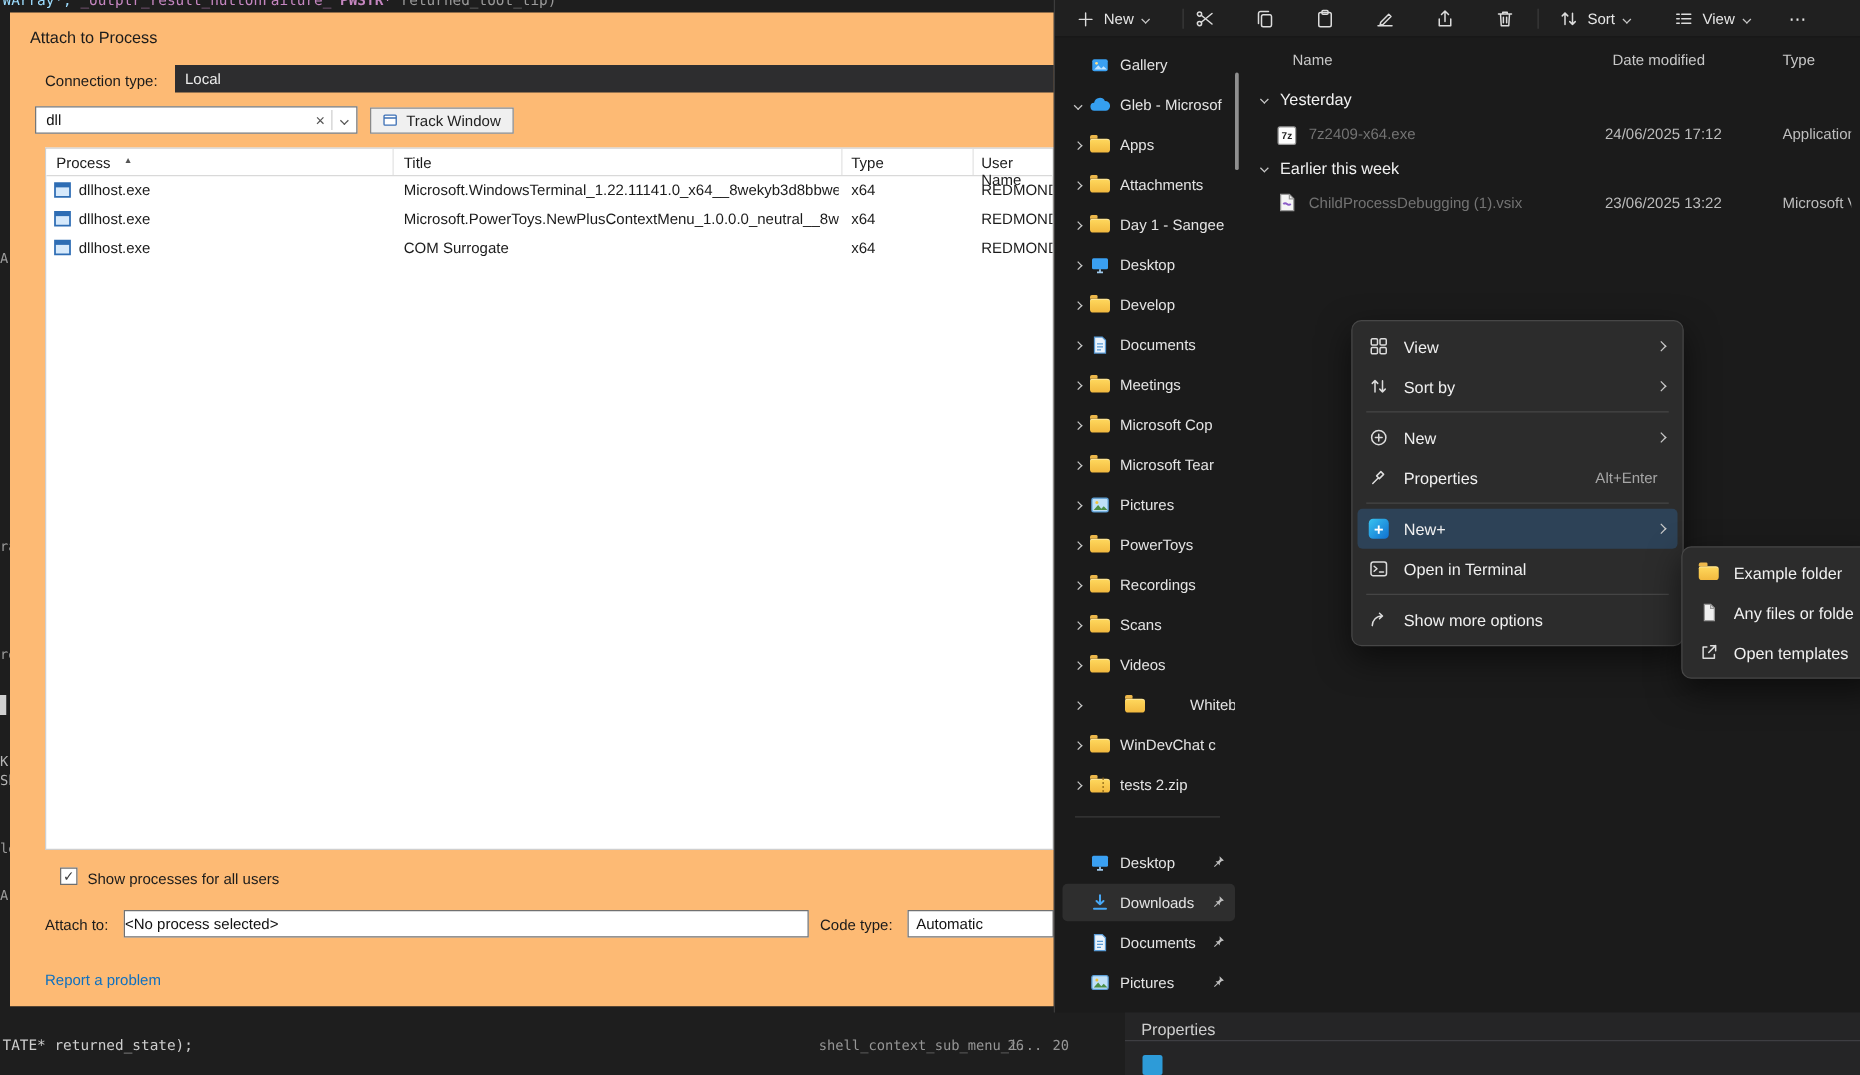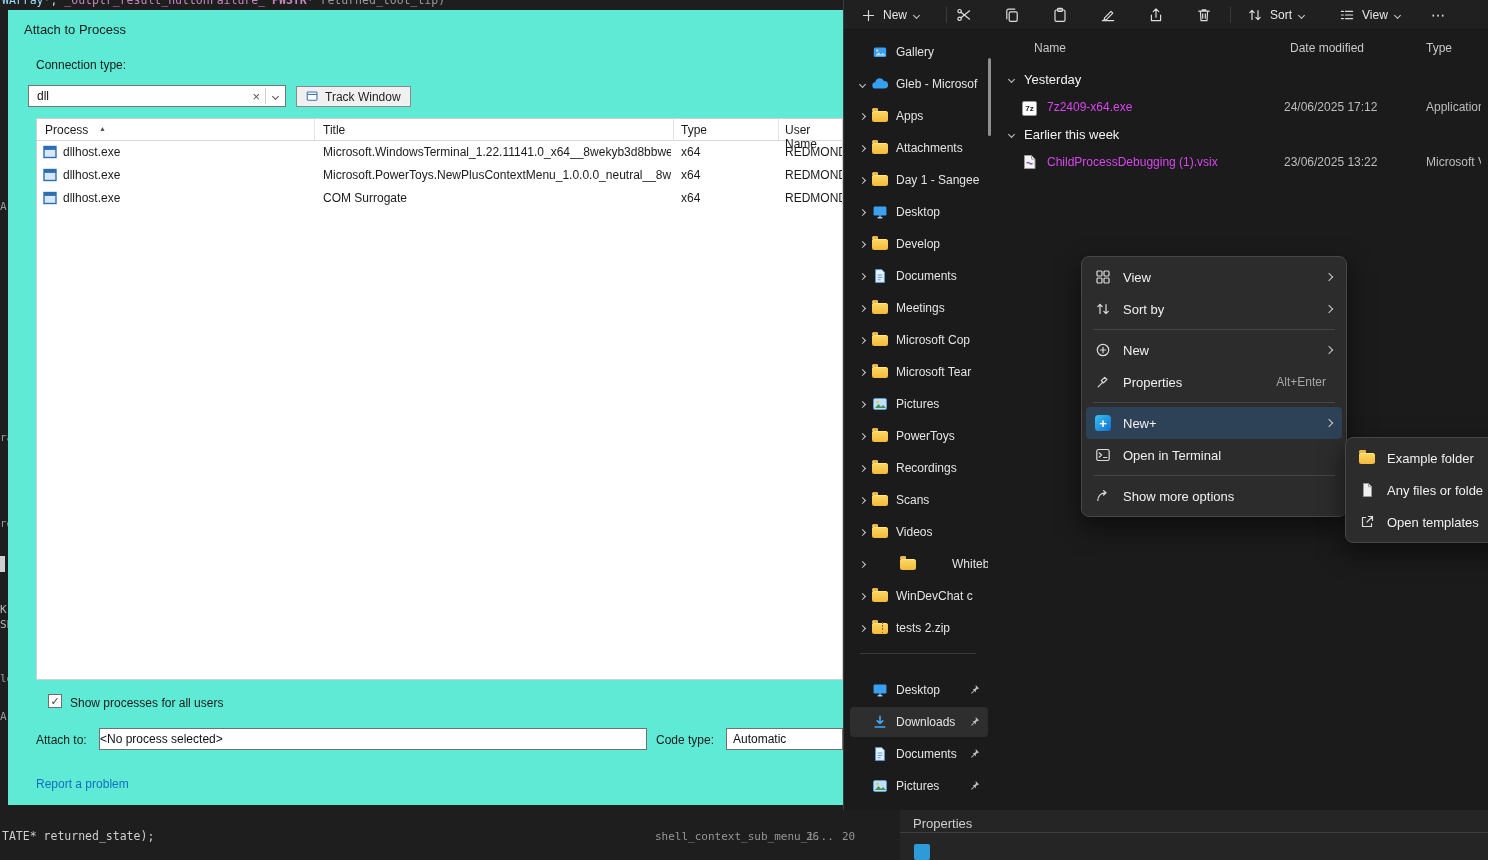--- a/index.html
+++ b/index.html
@@ -12,21 +12,21 @@
   
   .chev{display:inline-block;width:5px;height:5px;border-right:1.4px solid #c9c9c9;border-bottom:1.4px solid #c9c9c9;}
   .chev.r{transform:rotate(-45deg);}
   .chev.d{transform:rotate(45deg);}
   .chev.big{width:6px;height:6px;}
   .chev.dark{border-color:#555;}
   
   svg.oi path,svg.oi rect,svg.oi circle{stroke:#dcdcdc;fill:none;stroke-width:1.2;stroke-linecap:round;stroke-linejoin:round;}
   svg.oi .fi{fill:#dcdcdc;stroke:none;}
   
-  #attach-dialog{left:8px;top:10px;width:981px;height:795px;background:#5eead4;color:#1b1b1b;font-size:12px;}
+  #attach-dialog{left:8px;top:10px;width:981px;height:795px;background:#fdba74;color:#1b1b1b;font-size:12px;}
   .vs-input{background:#fff;border:1px solid #717171;font-size:12px;color:#111;font-family:inherit;}
   .dark-combo{background:#2d2d2f;color:#ededed;display:flex;align-items:center;padding:0 8px;font-size:12px;}
   .search-box{background:#fff;border:1px solid #767676;display:flex;align-items:center;}
   .search-box input{border:none;outline:none;background:transparent;font-size:12px;color:#111;flex:1;padding:0 8px;font-family:inherit;min-width:0;}
   .btn-light{background:#f0f0f0;border:1px solid #8a8a8a;display:inline-flex;align-items:center;gap:6px;padding:0 9px;font-size:12px;color:#222;}
   #proc-table{background:#fff;border:1px solid #cfcfcf;overflow:hidden;}
   .tbl-header{position:absolute;left:0;right:0;top:0;height:22px;border-bottom:1px solid #d9d9d9;background:#fff;}
   .col-sep{position:absolute;top:0;bottom:0;width:1px;background:#e4e4e4;}
   .hdr-label{position:absolute;top:4px;font-size:12px;color:#1b1b1b;}
   .tbl-row{position:absolute;left:0;right:0;height:23px;}
@@ -43,21 +43,21 @@
   .nav-item{position:absolute;left:6px;width:138px;height:30px;display:flex;align-items:center;border-radius:4px;color:#e4e4e4;}
   .nav-item.selected{background:#2e2e2e;}
   .nav-chev{width:15px;margin-left:5px;display:flex;justify-content:center;}
   .nav-icon{width:19px;display:flex;justify-content:center;margin-right:7px;}
   .nav-label{font-size:12px;white-space:nowrap;overflow:hidden;flex:1;}
   .pin{position:absolute;right:7px;top:9px;}
   .folder{position:relative;width:16px;height:11px;border-radius:1.5px 2.5px 2.5px 2.5px;background:linear-gradient(180deg,#ffd95e 0%,#f2b93f 100%);box-shadow:inset 0 1px 0 rgba(255,255,255,.35);}
   .folder::before{content:"";position:absolute;left:0;top:-2.5px;width:6.5px;height:3px;border-radius:1.5px 1px 0 0;background:#edb84b;}
   .zip::after{content:"";position:absolute;left:10px;top:-1px;height:12px;width:1.6px;background:repeating-linear-gradient(180deg,#8a6414 0 1.6px,rgba(0,0,0,0) 1.6px 3.2px);}
   .grp-label{font-size:13px;color:#f2f2f2;}
-  .file-name{color:#d946ef;font-size:12px;}
+  .file-name{color:#737373;font-size:12px;}
   .file-meta{color:#bdbdbd;font-size:12px;}
   .ic7z{display:inline-flex;align-items:center;justify-content:center;width:15px;height:15px;background:#fdfdfd;border:1px solid #9a9a9a;border-radius:2px;font-size:8px;font-weight:bold;color:#222;}
   
   .menu{position:absolute;background:#2c2c2c;border:1px solid #474747;border-radius:8px;box-shadow:0 10px 26px rgba(0,0,0,.55);padding:4px;}
   .menu-item{height:32px;display:flex;align-items:center;padding:0 10px 0 8px;border-radius:4px;color:#f0f0f0;font-size:13px;}
   .menu-item.hl{background:#2d4257;}
   .mi-icon{width:18px;margin-right:11px;display:flex;justify-content:center;}
   .mi-label{flex:1;white-space:nowrap;overflow:hidden;}
   .mi-shortcut{color:#a6a6a6;font-size:12px;margin-right:6px;}
   .menu-sep{height:1px;background:#454545;margin:4px 7px;}
@@ -82,20 +82,23 @@
   <span class="frag mono" style="top:603px;color:#b5b5b5;">K</span>
   <span class="frag mono" style="top:618px;color:#b5b5b5;">Sh</span>
   <span class="frag mono" style="top:672px;">le</span>
   <span class="frag mono" style="top:710px;">A</span>
   <div class="abs" style="left:0;top:556px;width:5px;height:16px;background:#d0d0d0;"></div>
 
   <div id="attach-dialog" class="abs">
     <div class="abs" style="left:16px;top:12px;font-size:13px;">Attach to Process</div>
 
     <div class="abs" style="left:28px;top:48px;">Connection type:</div>
+    <div class="abs dark-combo" style="left:132px;top:42px;width:703px;height:22px;">
+      <span>Local</span>
+    </div>
 
     <div class="abs search-box" style="left:20px;top:75px;width:258px;height:22px;">
       <input value="dll" style="">
       <span style="color:#555;font-size:13px;padding:0 5px;">×</span>
       <span style="width:1px;height:16px;background:#cfcfcf;"></span>
       <span style="padding:0 7px;display:flex;">
           <span class="chev d dark"></span>
         </span>
     </div>
     <div class="abs btn-light" style="left:288px;top:76px;height:21px;">

